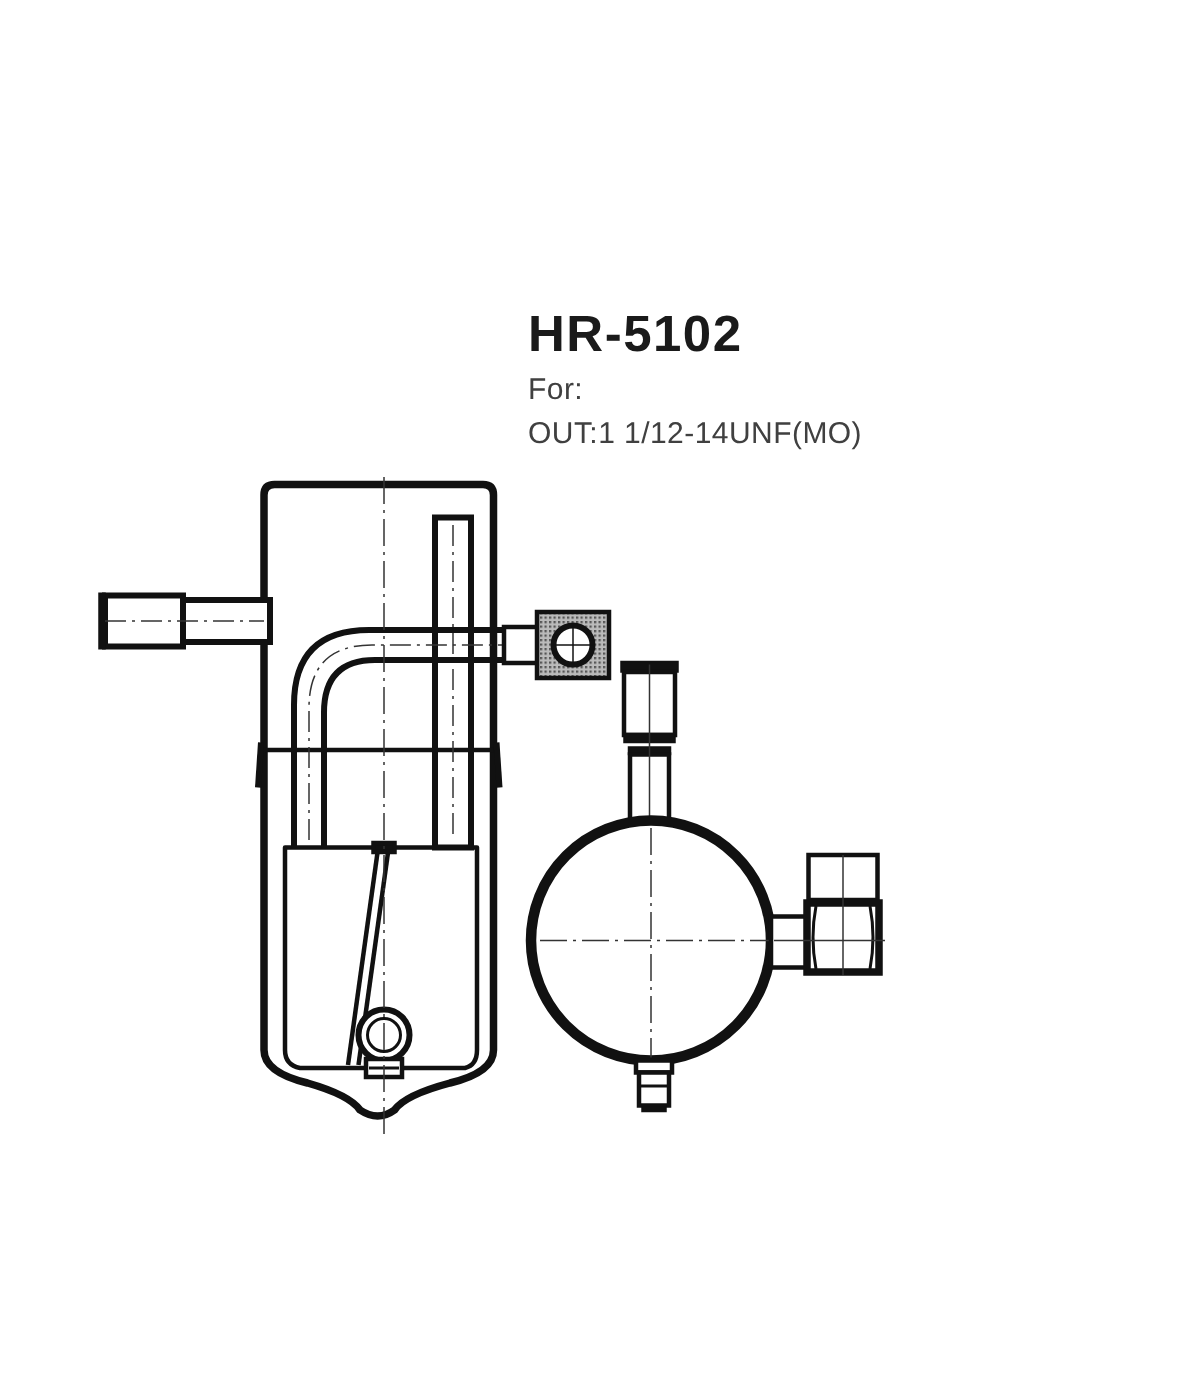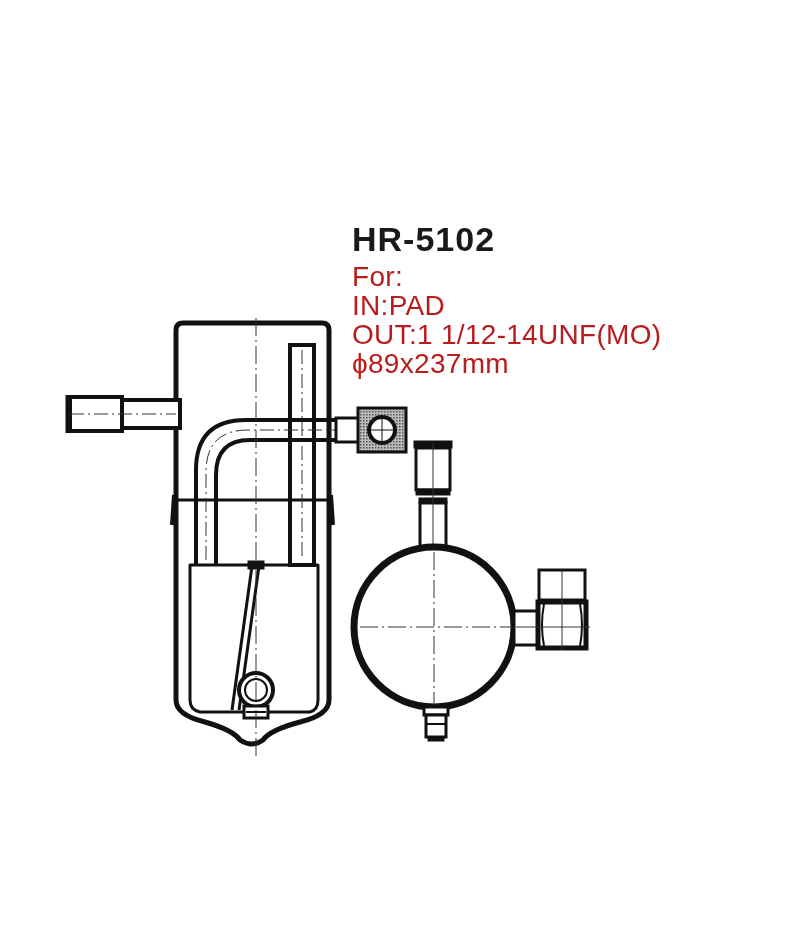--- a/index.html
+++ b/index.html
@@ -1,20 +1,20 @@
 <!DOCTYPE html>
 <html><head>
 <meta charset="utf-8">
 <style>
   html, body { margin: 0; padding: 0; background: #ffffff; }
   body { width: 800px; height: 929px; position: relative; overflow: hidden; }
   .canvas { position: absolute; left: 0; top: 0; width: 800px; height: 929px; }
   .label-block { position: absolute; left: 352px; top: 200px; color: #1a1a1a; font-family: "Liberation Sans", sans-serif; }
-  .title { font-size: 34px; font-weight: bold; letter-spacing: 1px; line-height: 46px; margin-top: 16px; }
-  .spec { font-size: 28px; line-height: 29px; letter-spacing: 0.3px; color: #b91c1c; }
+  .title { font-size: 34px; font-weight: bold; letter-spacing: 1px; line-height: 46px; }
+  .spec { font-size: 20px; line-height: 29px; letter-spacing: 0.3px; color: #404040; }
   svg { position: absolute; left: 0; top: 0; }
 </style>
 </head>
 <body>
 
 <div class="canvas">
 
   <svg width="800" height="929" viewBox="0 0 800 929">
     <defs>
       <pattern id="hatch" width="3" height="3" patternUnits="userSpaceOnUse">
@@ -100,17 +100,15 @@
       <rect x="424" y="707" width="24" height="8" stroke-width="3"></rect>
       <rect x="426" y="715" width="20" height="22" stroke-width="3"></rect>
       <line x1="426" y1="724" x2="446" y2="724" stroke-width="2"></line>
       <rect x="428" y="737" width="16" height="4" fill="#111" stroke-width="1"></rect>
     </g>
   </svg>
 
   <div class="label-block">
     <div class="title">HR-5102</div>
     <div class="spec">For:</div>
-    <div class="spec">IN:PAD</div>
     <div class="spec">OUT:1 1/12-14UNF(MO)</div>
-    <div class="spec">ϕ89x237mm</div>
   </div>
 </div>
 
 </body></html>

